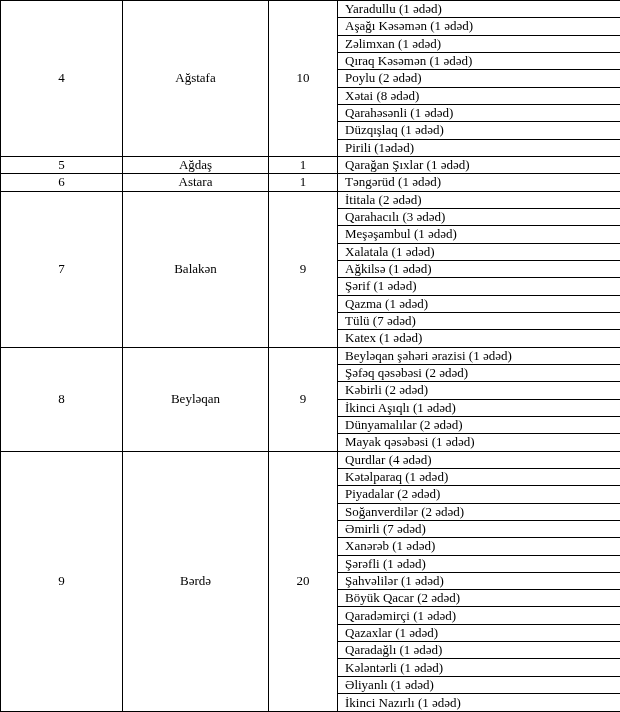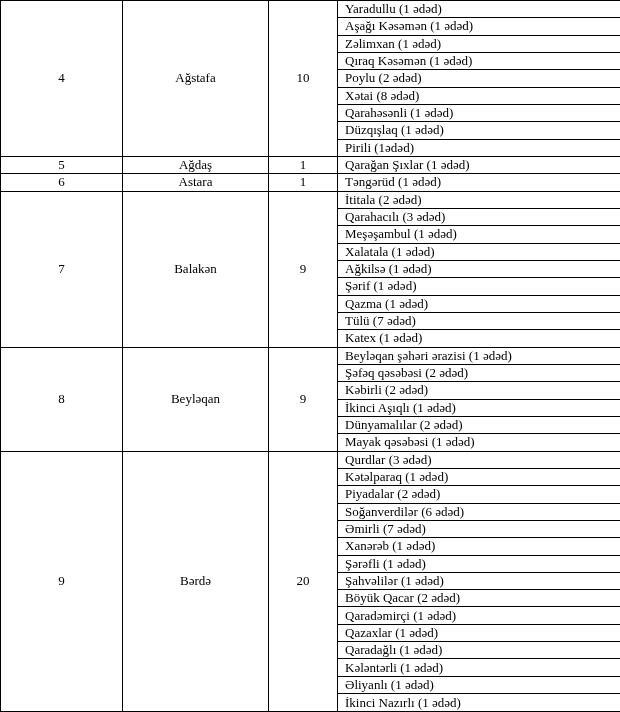--- a/index.html
+++ b/index.html
@@ -146,30 +146,30 @@
         <tr>
           <td class="village">Dünyamalılar (2 ədəd)</td>
         </tr>
         <tr>
           <td class="village">Mayak qəsəbəsi (1 ədəd)</td>
         </tr>
         <tr>
           <td class="center" rowspan="15">9</td>
           <td class="center" rowspan="15">Bərdə</td>
           <td class="center" rowspan="15">20</td>
-          <td class="village">Qurdlar (3 ədəd)</td>
+          <td class="village">Qurdlar (4 ədəd)</td>
         </tr>
         <tr>
           <td class="village">Kətəlparaq (1 ədəd)</td>
         </tr>
         <tr>
           <td class="village">Piyadalar (2 ədəd)</td>
         </tr>
         <tr>
-          <td class="village">Soğanverdilər (6 ədəd)</td>
+          <td class="village">Soğanverdilər (2 ədəd)</td>
         </tr>
         <tr>
           <td class="village">Əmirli (7 ədəd)</td>
         </tr>
         <tr>
           <td class="village">Xanərəb (1 ədəd)</td>
         </tr>
         <tr>
           <td class="village">Şərəfli (1 ədəd)</td>
         </tr>

